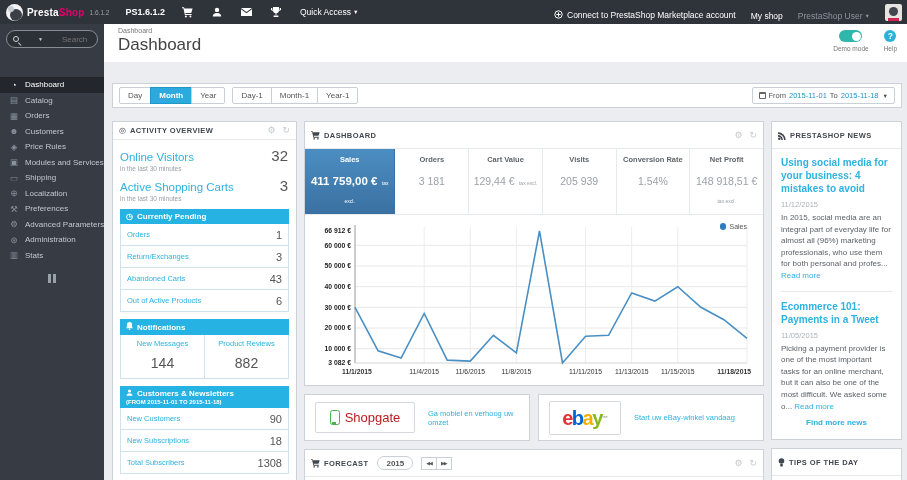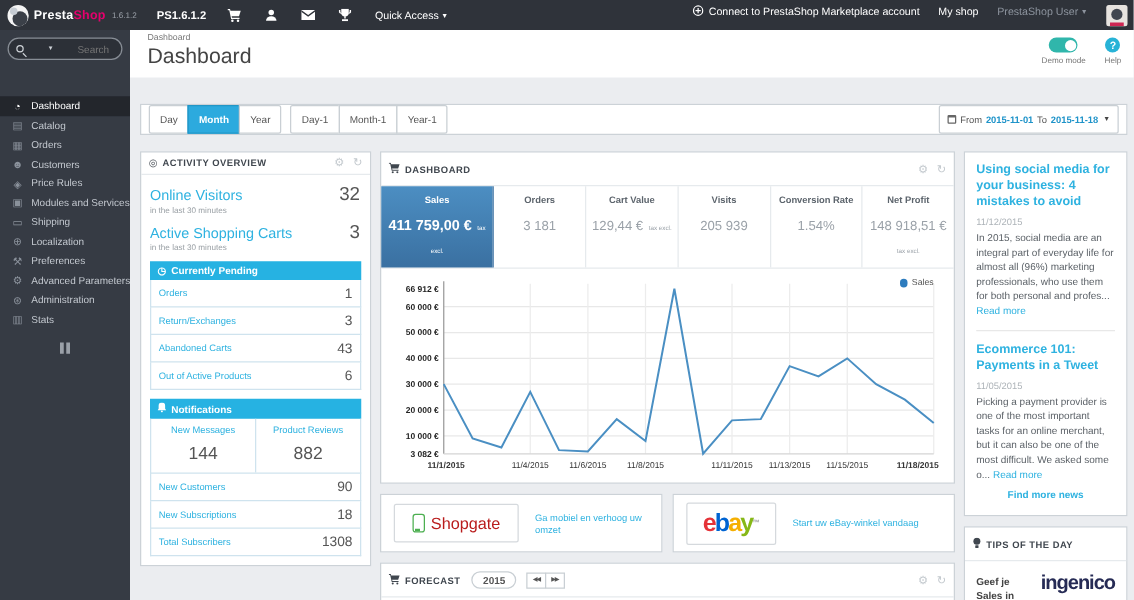--- a/index.html
+++ b/index.html
@@ -12,21 +12,21 @@
 .logo:after{content:"";position:absolute;left:4px;top:5px;width:12px;height:12px;border-radius:50%;background:#3b4048}
 .logo:before{content:"";position:absolute;left:2px;top:2px;width:6px;height:6px;border-radius:50%;background:#c7cdd4;z-index:1}
 .brand-name{font-size:10px;font-weight:bold;letter-spacing:.2px}
 .brand-shop{color:#e5006d}
 .brand-version{font-size:6.5px;color:#9aa0a8;margin-left:1px}
 .shop-code{font-size:9px;font-weight:bold;margin-left:10px;cursor:pointer}
 .topbar-icons{display:flex;gap:19px;margin-left:17px;align-items:center}
 .tb-icon{cursor:pointer;display:flex;align-items:center}
 .quick-access{font-size:8.5px;margin-left:19px;cursor:pointer}
 .caret-down{font-size:5.5px;vertical-align:1px;margin-left:2px}
-.topbar-right{margin-left:auto;display:flex;align-items:flex-start;gap:15px;padding-right:5px;font-size:8.5px}
+.topbar-right{margin-left:auto;display:flex;align-items:flex-end;gap:15px;padding-right:5px;font-size:8.5px}
 .marketplace{display:flex;align-items:center;gap:4px;cursor:pointer}
 .my-shop{cursor:pointer}
 .user-menu{color:#8d949e;cursor:pointer}
 .avatar{width:17px;height:17px;border-radius:2px;background:#e7e3df;position:relative;overflow:hidden;cursor:pointer;flex:none}
 .avatar:after{content:"";position:absolute;left:4px;top:3px;width:9px;height:9px;border-radius:50%;background:#414650}
 .avatar:before{content:"";position:absolute;left:3px;bottom:0;width:11px;height:3px;background:#cd2653}
 
 .sidebar{position:absolute;top:24px;left:0;width:104px;bottom:0;background:#363b44;z-index:5}
 .search-pill{margin:6px 6px 0;height:18px;border:1px solid #878d95;border-radius:9px;background:#2c3037;display:flex;align-items:center;padding:0 6px;gap:19px}
 .mag{width:6px;height:6px;border:1.4px solid #cfd3d8;border-radius:50%;position:relative;flex:none}
@@ -45,29 +45,29 @@
 .page-header{background:#fff;padding:3px 14px 7px;position:relative}
 .breadcrumb{font-size:7px;color:#777;cursor:pointer}
 .page-title{font-size:17px;font-weight:normal;color:#444;margin-top:1px}
 .header-controls{position:absolute;right:10px;top:6px;display:flex;gap:15px;align-items:flex-start}
 .ctrl{display:flex;flex-direction:column;align-items:center;gap:2.5px;cursor:pointer}
 .toggle{width:23px;height:12px;border-radius:6px;background:#30b6ab;position:relative}
 .toggle:after{content:"";position:absolute;right:1.5px;top:1.5px;width:9px;height:9px;border-radius:50%;background:#fff}
 .help-circle{width:12px;height:12px;border-radius:50%;background:#28b3d7;color:#fff;font-size:8.5px;font-weight:bold;display:flex;align-items:center;justify-content:center}
 .ctrl-label{font-size:6.5px;color:#777}
 
-.toolbar{margin:21px 5px 0 8px;background:#fff;border:1px solid #ccd2d7;height:25px;display:flex;padding:0 6px;gap:7px}
+.toolbar{margin:21px 5px 0 8px;background:#fff;border:1px solid #ccd2d7;height:25px;display:flex;align-items:center;padding:0 6px;gap:7px}
 .btn-group{display:flex}
 .tb-btn{font-size:8px;color:#555;background:#fff;border:1px solid #c9cfd4;padding:3px 8px;margin-left:-1px;cursor:pointer;font-family:inherit}
 .btn-group .tb-btn:first-child{margin-left:0;border-radius:2px 0 0 2px}
 .btn-group .tb-btn:last-child{border-radius:0 2px 2px 0}
 .tb-btn.active{background:#2caade;border-color:#2196c7;color:#fff;font-weight:bold}
 .date-picker{margin-left:auto;border:1px solid #c9cfd4;border-radius:2px;display:flex;align-items:center;gap:3px;padding:3px 6px;font-size:7.5px;color:#555;background:#fff;cursor:pointer}
 .cal{width:7px;height:7px;border:1px solid #666;border-top-width:2.5px;border-radius:1px}
-.date-val{color:#1e93c9;font-weight:bold}
+.date-val{color:#1e93c9;font-weight:normal}
 .dp-caret{font-size:5.5px;color:#444;margin-left:1px}
 
 .content{display:flex;gap:7px;margin:13px 5px 0 8px;align-items:flex-start}
 .col1{width:185px;flex:none}
 .col2{width:460px;flex:none}
 .col3{flex:1;min-width:0}
 .panel{background:#fff;border:1px solid #ccd2d7;margin-bottom:8px}
 .panel-h{display:flex;align-items:center;gap:4px;padding:4px 6px;border-bottom:1px solid #e6eaed;color:#40474f}
 .ph-title{font-size:7.5px;font-weight:bold;letter-spacing:.4px}
 .ph-icons{margin-left:auto;display:flex;gap:7px;color:#c3c9ce;font-size:9px;line-height:1}
@@ -338,20 +338,30 @@
                     <circle cx="3.5" cy="7.2" r=".8"></circle>
                   </svg></span>
                 <span>Notifications</span>
               </div>
           </div>
           <div class="notif-grid">
             <div class="notif-cell"><span class="n-lab">New Messages</span><span class="n-val">144</span></div>
             <div class="notif-cell"><span class="n-lab">Product Reviews</span><span class="n-val">882</span></div>
           </div>
 
+          <div class="sec-h">
+            <div class="sec-t">
+                <span><svg width="7" height="7" viewBox="0 0 10 10" fill="#fff">
+                    <circle cx="5" cy="2.9" r="2.2"></circle>
+                    <path d="M.8 9.6a4.2 3.7 0 0 1 8.4 0z"></path>
+                  </svg></span>
+                <span>Customers &amp; Newsletters</span>
+              </div>
+            <div class="sec-sub">(FROM 2015-11-01 TO 2015-11-18)</div>
+          </div>
           <div class="sec-row">
               <span class="lab">New Customers</span>
               <span class="val">90</span>
             </div>
           <div class="sec-row">
               <span class="lab">New Subscriptions</span>
               <span class="val">18</span>
             </div>
           <div class="sec-row">
               <span class="lab">Total Subscribers</span>
@@ -465,20 +475,27 @@
             </span>
         </div>
         <div class="forecast-body">
           
         </div>
       </section>
     </div>
 
     <div class="col3">
       <section class="panel">
+        <div class="panel-h">
+          <span><svg width="8" height="8" viewBox="0 0 8 8" fill="#40474f">
+                <circle cx="1.3" cy="6.7" r="1.3"></circle>
+                <path d="M0 3.1a4.9 4.9 0 0 1 4.9 4.9H3.3A3.3 3.3 0 0 0 0 4.7zM0 .3A7.7 7.7 0 0 1 7.7 8H6.1A6.1 6.1 0 0 0 0 1.9z"></path>
+              </svg></span>
+          <span class="ph-title">PRESTASHOP NEWS</span>
+        </div>
         <div class="news-body">
           <div>
             <div class="article-title">Using social media for your business: 4 mistakes to avoid</div>
             <div class="article-date">11/12/2015</div>
             <div class="article-text"><span>In 2015, social media are an integral part of everyday life for almost all (96%) marketing professionals, who use them for both personal and profes... </span><span class="read-more">Read more</span></div>
           </div>
           <div class="divider"></div>
           <div>
             <div class="article-title">Ecommerce 101: Payments in a Tweet</div>
             <div class="article-date">11/05/2015</div>

